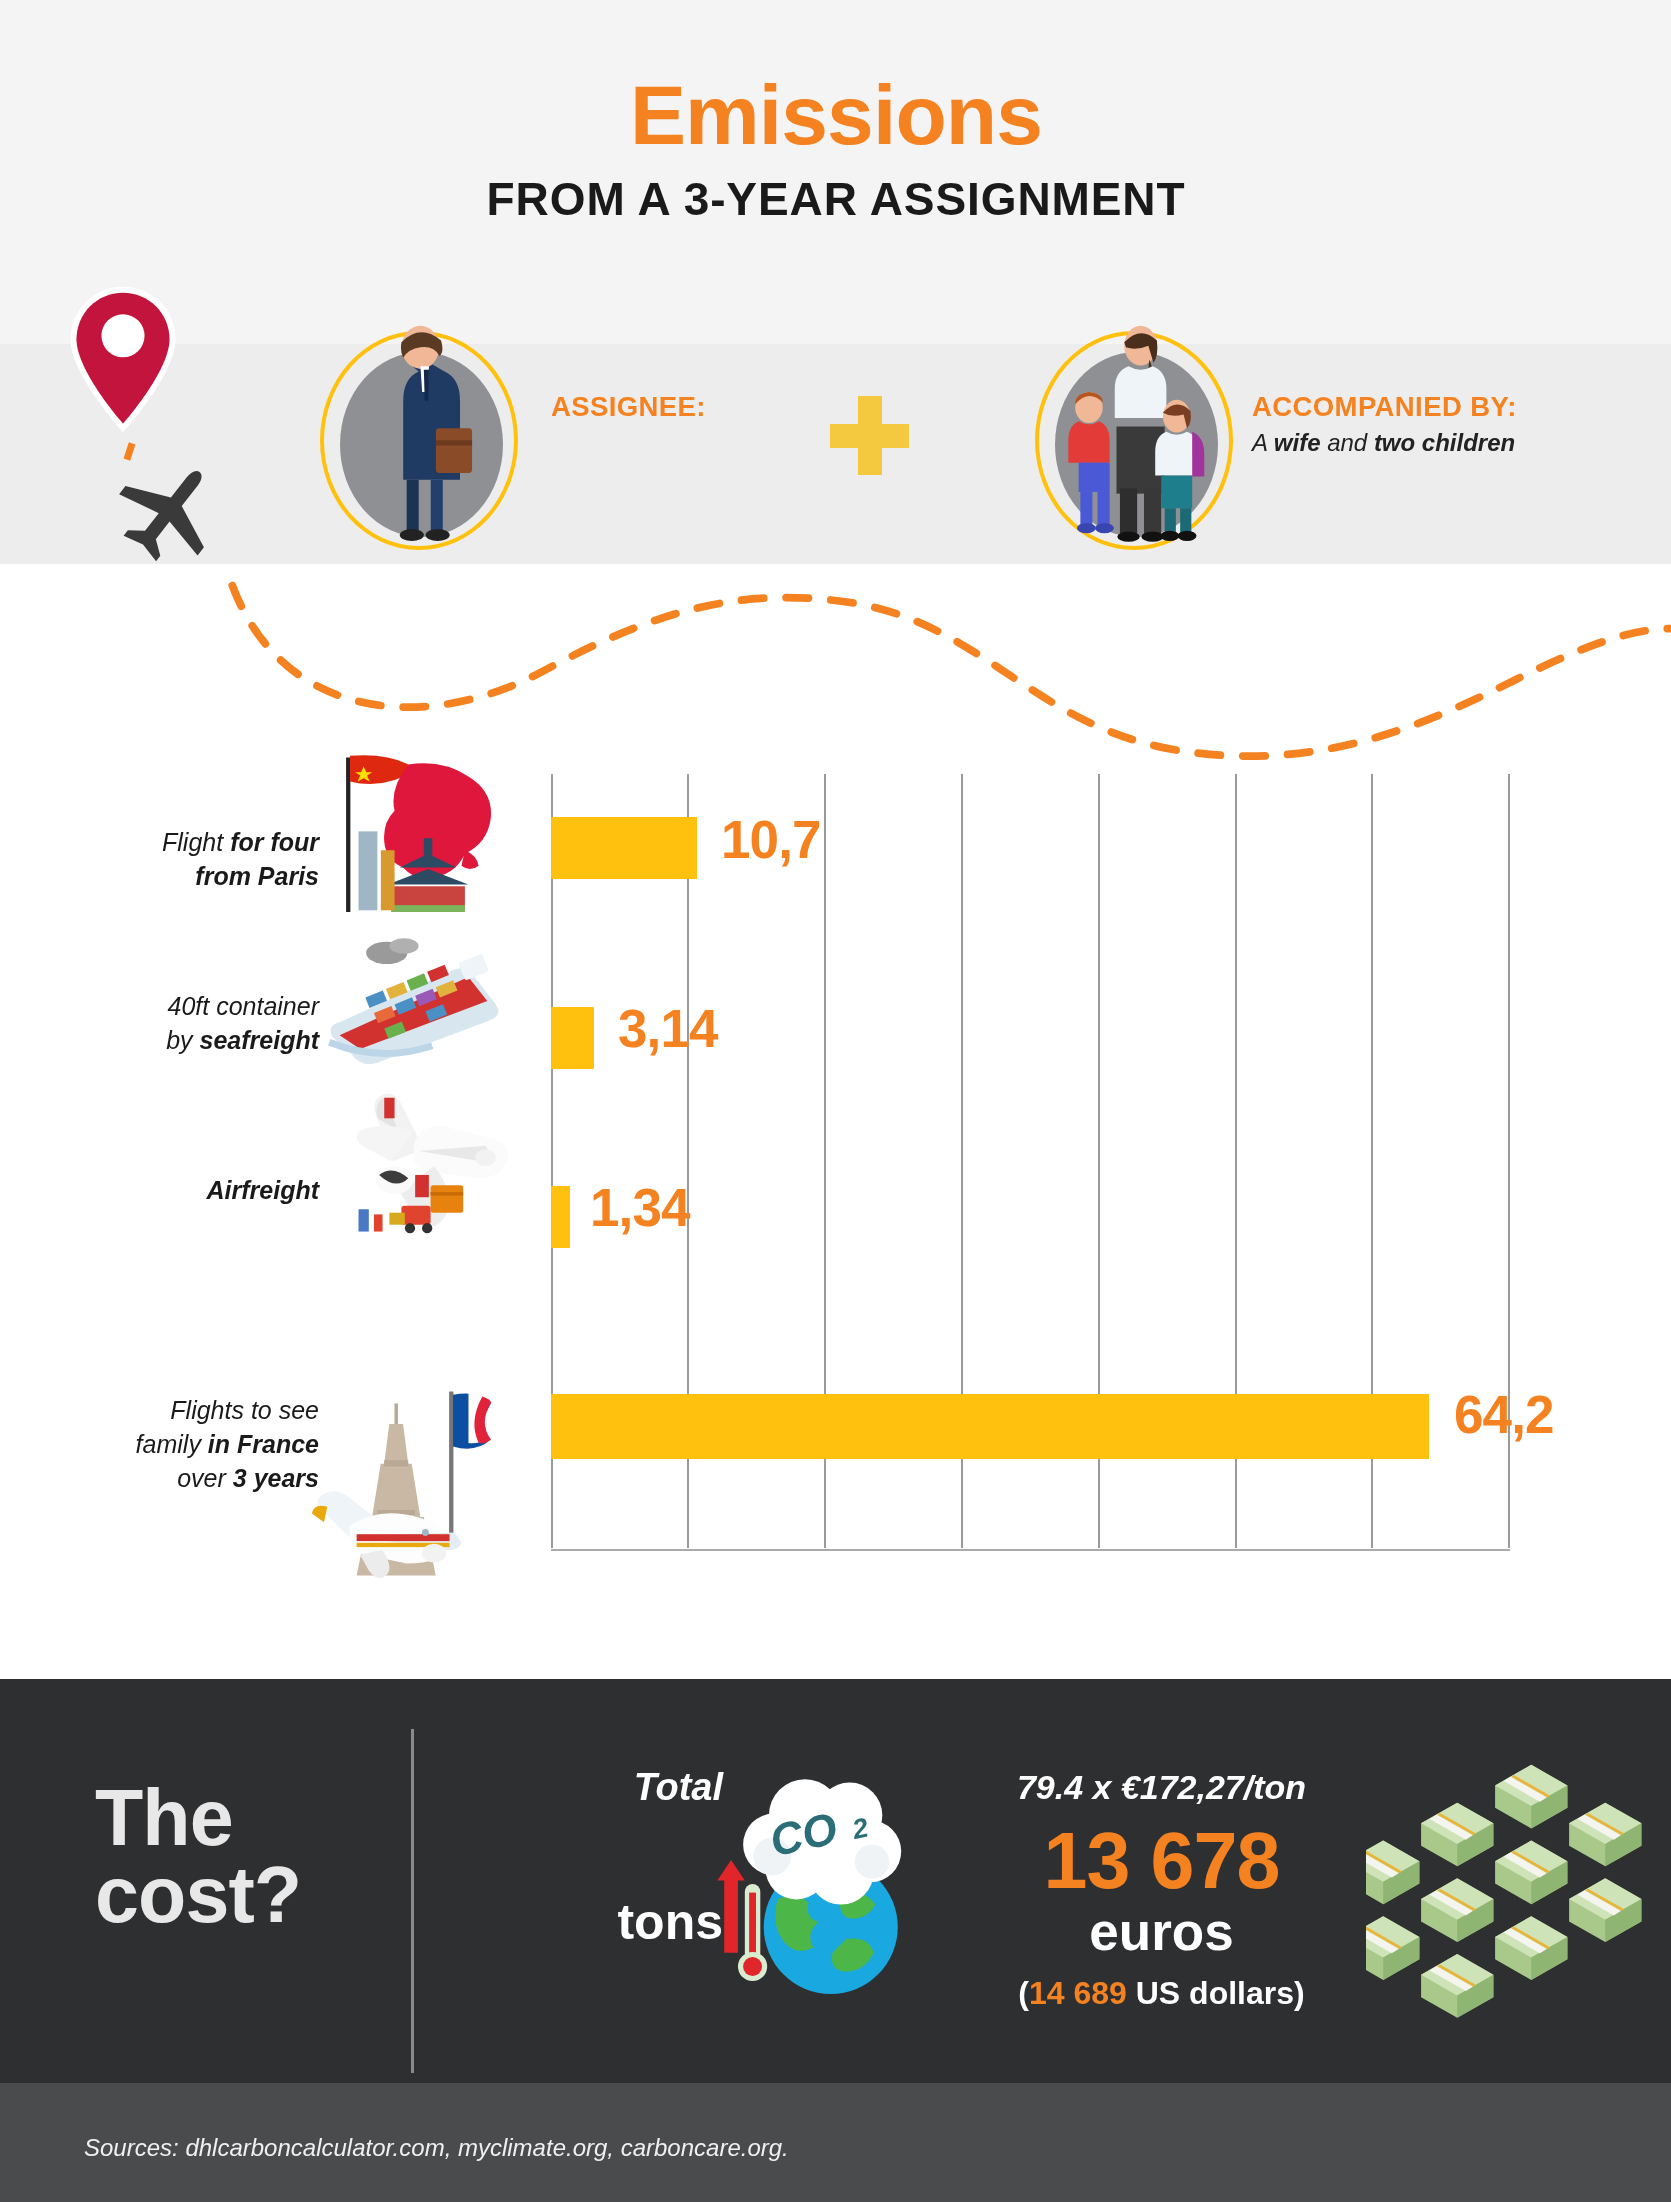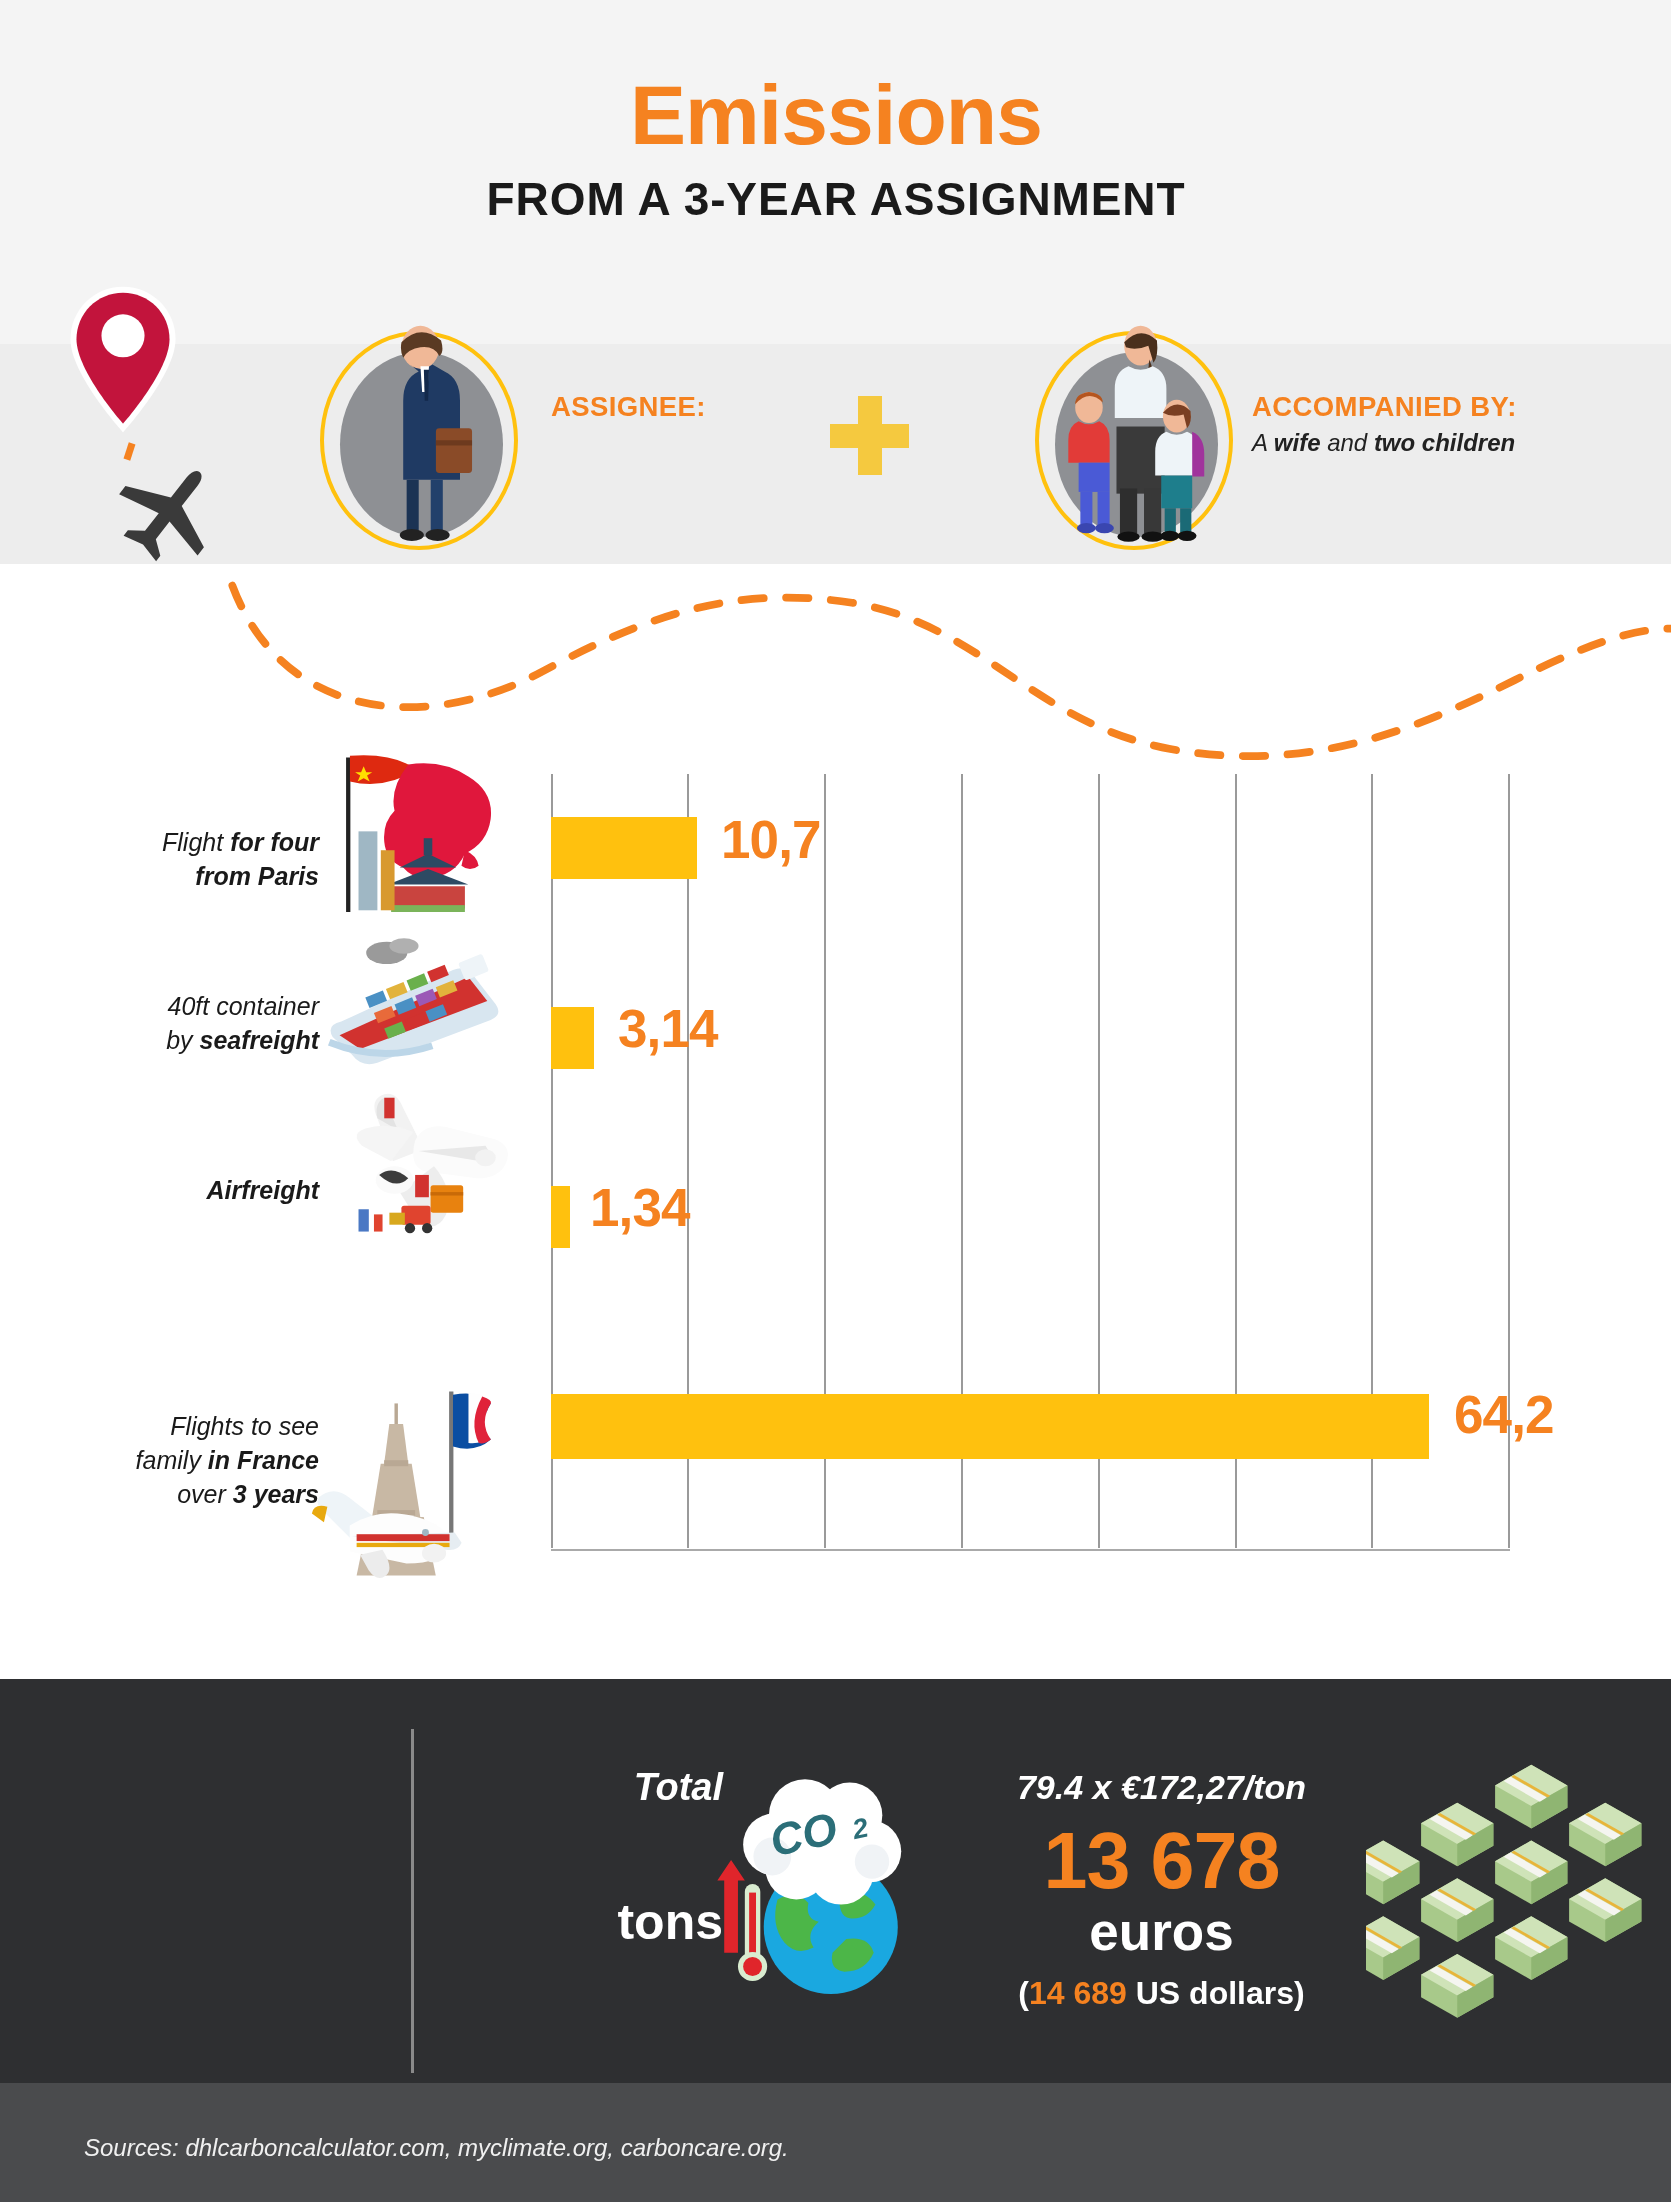--- a/index.html
+++ b/index.html
@@ -335,21 +335,21 @@
         <rect x="98" y="150" width="18" height="14" fill="#d8a81e"></rect>
         <circle cx="122" cy="168" r="6" fill="#333"></circle>
         <circle cx="142" cy="168" r="6" fill="#333"></circle>
         <rect x="62" y="146" width="12" height="26" fill="#4a78c4"></rect>
         <rect x="80" y="152" width="10" height="20" fill="#e0442f"></rect>
       </g>
     </svg>
     <div class="bar" style="left:551px; top:446px; width:19px; height:62px;"></div>
     <div class="bar-value" style="left:590px; top:437px;">1,34</div>
 
-    <div class="row-label" style="left:69px; top:654px;margin-top:16px;">
+    <div class="row-label" style="left:69px; top:654px;">
       <span>Flights to see</span><br>
       <span>family </span><b>in France</b><br>
       <span>over </span><b>3 years</b>
     </div>
     <svg class="row-icon" style="left:305px; top:641px; width:228px; height:198px;" viewBox="0 0 265 230">
       <g>
 
         <path d="M104 26 l4 0 l0 24 l-4 0 z" fill="#b9a894"></path>
         <path d="M98 50 l16 0 l6 46 l-28 0 z" fill="#c8b8a4"></path>
         <path d="M88 96 l36 0 l10 62 l-56 0 z" fill="#c8b8a4"></path>
@@ -381,20 +381,24 @@
     <div class="tick" style="left:786px;">20</div>
     <div class="tick" style="left:922px;">30</div>
     <div class="tick" style="left:1059px;">40</div>
     <div class="tick" style="left:1196px;">50</div>
     <div class="tick" style="left:1333px;">60</div>
     <div class="tick" style="left:1470px;">70</div>
   </div>
 
   <div class="cost-section"></div>
 
+  <div class="cost-title">
+    <span>The</span><br>
+    <span>cost?</span>
+  </div>
   <div class="cost-divider"></div>
 
   <div class="total-word">Total</div>
   <div class="total-unit">tons</div>
 
   <svg style="position:absolute;left:695px;top:1755px;width:232px;height:258px;" viewBox="0 0 270 300">
     <g>
       <circle cx="158" cy="200" r="78" fill="#1aa8e0"></circle>
       <path d="M96 168 q22 -12 36 4 q-4 18 12 22 q-16 14 -6 30 q-20 10 -34 -6 q-16 -20 -8 -50z" fill="#4cb648"></path>
       <path d="M168 160 q28 -6 42 14 q-10 18 -30 16 q-14 -2 -12 -30z" fill="#4cb648"></path>

